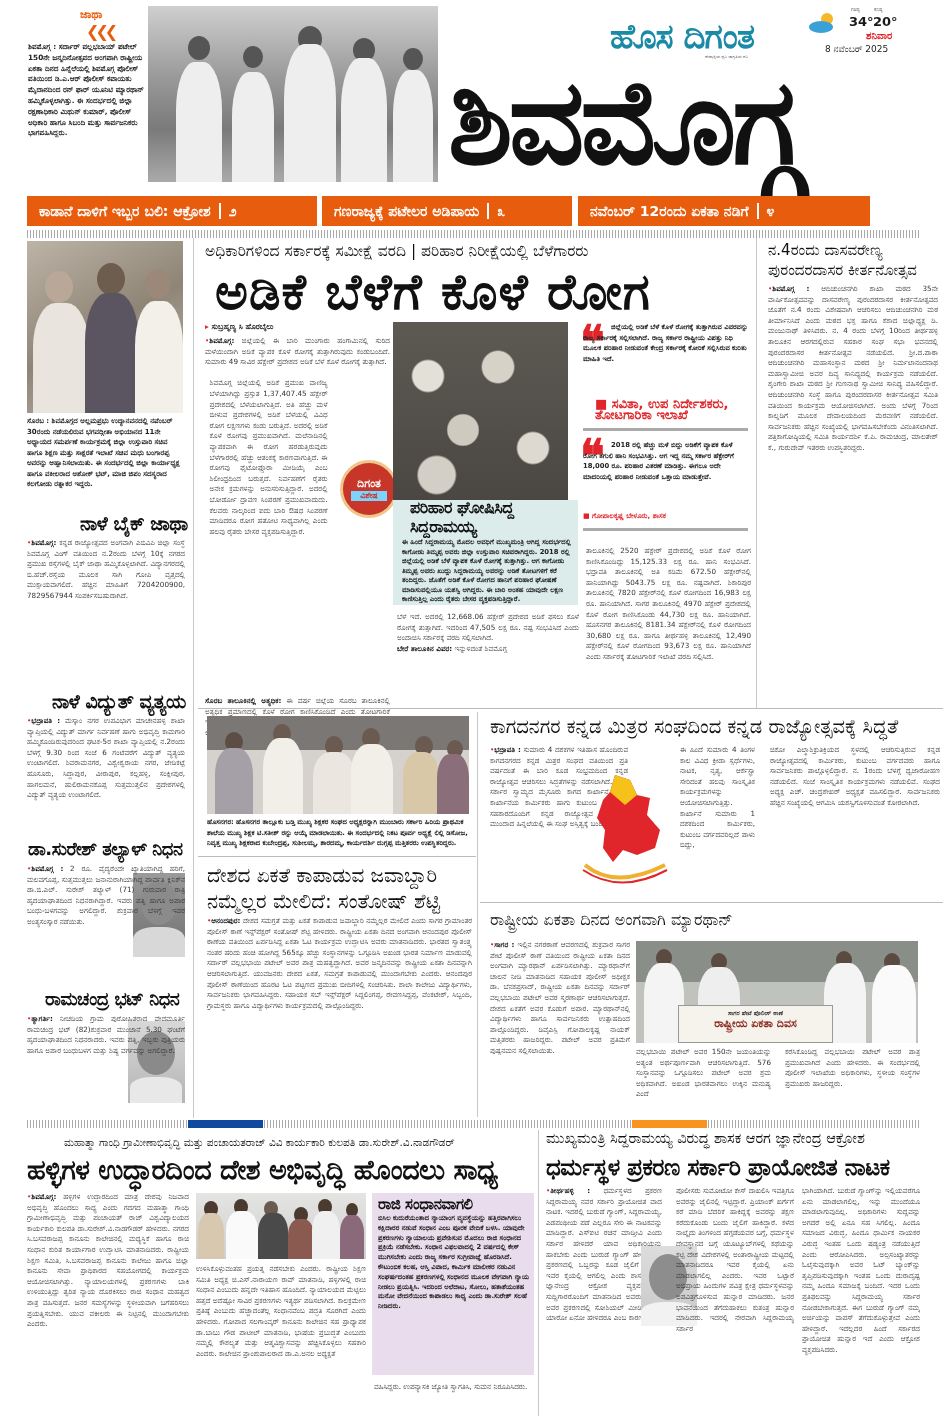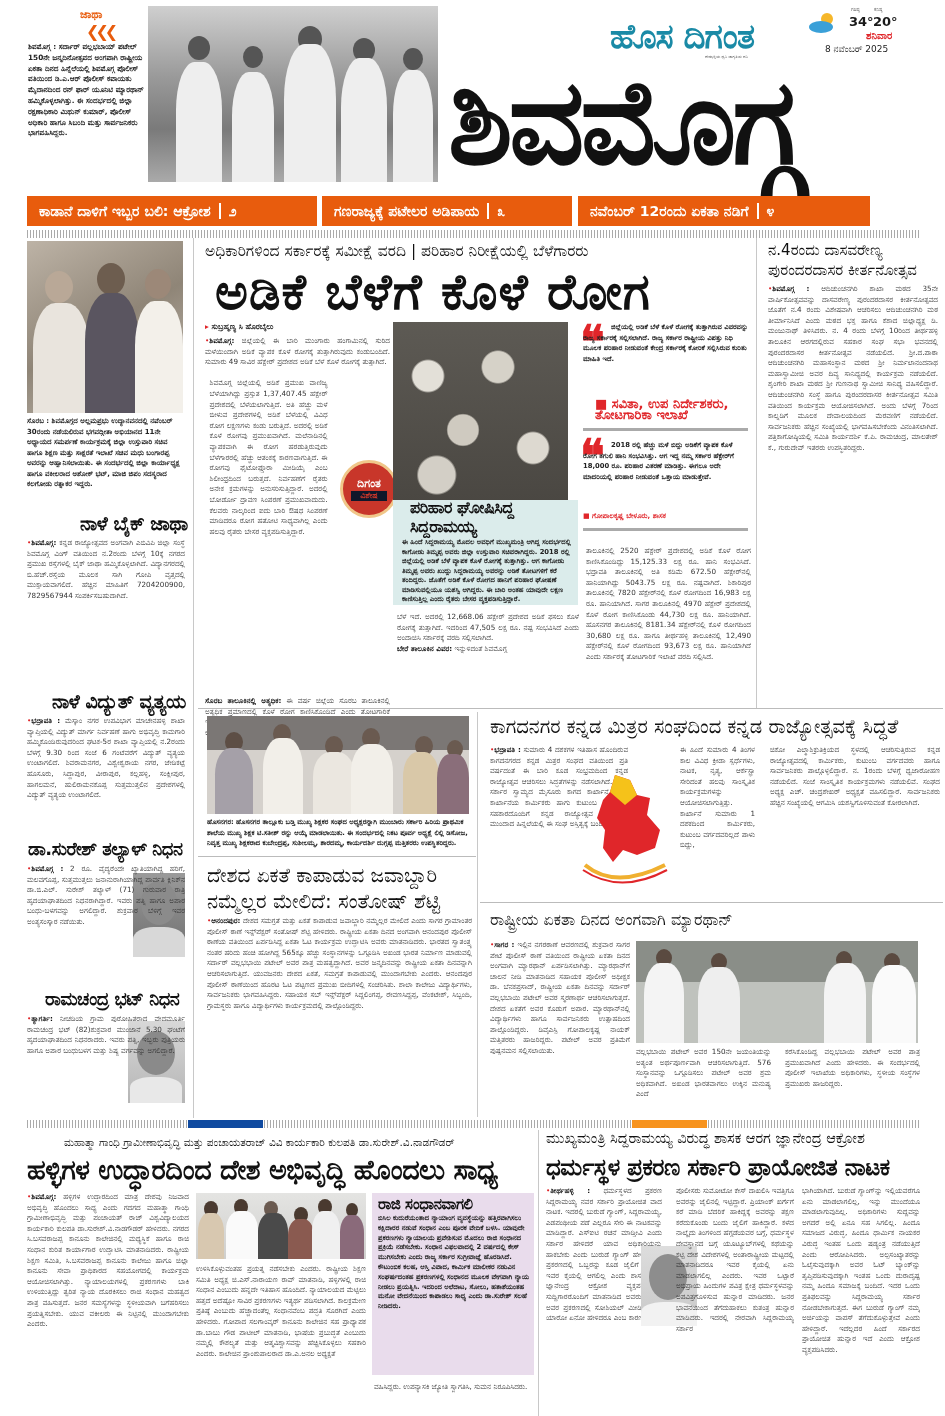--- a/index.html
+++ b/index.html
@@ -99,21 +99,21 @@
 <div class="abs h-big" style="left:205px;top:262px;font-size:50px;line-height:60px;letter-spacing:1px;margin-left:10px;">ಅಡಿಕೆ ಬೆಳೆಗೆ ಕೊಳೆ ರೋಗ</div>
 
 <div class="abs" style="left:205px;top:322px;font-size:7.6px;font-weight:bold;"><span style="color:#e0262a;">▸</span> <span>ಸುಬ್ರಹ್ಮಣ್ಯ ಸಿ ಹೊರಬೈಲು</span></div>
 <div class="abs txt" style="left: 205px; top: 336px; width: 185px; overflow: hidden;">
   <span class="dot">•</span><b>ಶಿವಮೊಗ್ಗ:</b> <span>ಜಿಲ್ಲೆಯಲ್ಲಿ ಈ ಬಾರಿ ಮುಂಗಾರು ಹಂಗಾಮಿನಲ್ಲಿ ಸುರಿದ ಮಳೆಯಿಂದಾಗಿ ಅಡಿಕೆ ವ್ಯಾಪಕ ಕೊಳೆ ರೋಗಕ್ಕೆ ತುತ್ತಾಗಿರುವುದು ಕಂಡುಬಂದಿದೆ. ಸುಮಾರು 49 ಸಾವಿರ ಹೆಕ್ಟೇರ್ ಪ್ರದೇಶದ ಅಡಿಕೆ ಬೆಳೆ ಕೊಳೆ ರೋಗಕ್ಕೆ ತುತ್ತಾಗಿದೆ.</span><br>
   &nbsp;&nbsp;<br>
   &nbsp;&nbsp;<span style="display:inline-block;width:118px;">ಶಿವಮೊಗ್ಗ ಜಿಲ್ಲೆಯಲ್ಲಿ ಅಡಿಕೆ ಪ್ರಮುಖ ವಾಣಿಜ್ಯ ಬೆಳೆಯಾಗಿದ್ದು ಪ್ರಸ್ತುತ 1,37,407.45 ಹೆಕ್ಟೇರ್ ಪ್ರದೇಶದಲ್ಲಿ ಬೆಳೆಯಲಾಗುತ್ತಿದೆ. ಅತಿ ಹೆಚ್ಚು ಮಳೆ ಬೀಳುವ ಪ್ರದೇಶಗಳಲ್ಲಿ ಅಡಿಕೆ ಬೆಳೆಯಲ್ಲಿ ವಿವಿಧ ರೋಗ ಲಕ್ಷಣಗಳು ಕಂಡು ಬರುತ್ತಿದೆ. ಅದರಲ್ಲಿ ಅಡಿಕೆ ಕೊಳೆ ರೋಗವು ಪ್ರಮುಖವಾಗಿದೆ. ಮಲೆನಾಡಿನಲ್ಲಿ ವ್ಯಾಪಕವಾಗಿ ಈ ರೋಗ ಹರಡುತ್ತಿರುವುದು ಬೆಳೆಗಾರರಲ್ಲಿ ಹೆಚ್ಚು ಆತಂಕಕ್ಕೆ ಕಾರಣವಾಗುತ್ತಿದೆ. ಈ ರೋಗವು ಫೈಟೋಫ್ತೊರಾ ಮೀಡಿಯೈ ಎಂಬ ಶಿಲೀಂಧ್ರದಿಂದ ಬರುತ್ತದೆ. ನಿರ್ವಹಣೆಗೆ ರೈತರು ಅನೇಕ ಕ್ರಮಗಳನ್ನು ಅನುಸರಿಸುತ್ತಿದ್ದಾರೆ. ಅದರಲ್ಲಿ ಬೋರ್ಡೋ ದ್ರಾವಣ ಸಿಂಪರಣೆ ಪ್ರಮುಖವಾದುದು. ಕೆಲವರು ನಾಲ್ಕರಿಂದ ಐದು ಬಾರಿ ಔಷಧ ಸಿಂಪರಣೆ ಮಾಡಿದರೂ ರೋಗ ಹತೋಟಿ ಸಾಧ್ಯವಾಗಿಲ್ಲ ಎಂದು ಹಲವು ರೈತರು ಬೇಸರ ವ್ಯಕ್ತಪಡಿಸುತ್ತಿದ್ದಾರೆ.</span>
 </div>
 <div class="abs" style="left:340px;top:460px;width:58px;height:58px;border-radius:50%;background:#c8362a;border:3px solid #f0c78a;color:#fff;text-align:center;font-weight:bold;">
   <div style="font-size:11px;margin-top:14px;">ದಿಗಂತ</div>
-  <div style="font-size:8px;background:#0f172a;color:#c8362a;margin:1px 8px;">ವಿಶೇಷ</div>
+  <div style="font-size:8px;background:#7dd3fc;color:#c8362a;margin:1px 8px;">ವಿಶೇಷ</div>
 </div>
 <div class="abs txt" style="left: 205px; top: 696px; width: 185px; overflow: hidden;"><b>ಸೊರಬ ತಾಲೂಕಿನಲ್ಲಿ ಅತ್ಯಧಿಕ:</b> <span>ಈ ವರ್ಷ ಜಿಲ್ಲೆಯ ಸೊರಬ ತಾಲೂಕಿನಲ್ಲಿ ಅತ್ಯಧಿಕ ಪ್ರಮಾಣದಲ್ಲಿ ಕೊಳೆ ರೋಗ ಕಾಣಿಸಿಕೊಂಡಿದೆ ಎಂದು ತೋಟಗಾರಿಕೆ ಇಲಾಖೆ ಅಂದಾಜಿಸಿದೆ. ತಾಲೂಕಿನಲ್ಲಿ ಒಟ್ಟು 23,869 ಹೆಕ್ಟೇರ್ ಪ್ರದೇಶದಲ್ಲಿ ಅಡಿಕೆ</span></div>
 
 <div class="photo" style="left:393px;top:322px;width:175px;height:180px;background:radial-gradient(circle at 20% 30%,#e3e0d8 0 8%,transparent 9%),radial-gradient(circle at 60% 25%,#d6d2c8 0 9%,transparent 10%),radial-gradient(circle at 40% 60%,#cfcac0 0 10%,transparent 11%),radial-gradient(circle at 80% 70%,#ddd9d0 0 8%,transparent 9%),radial-gradient(circle at 25% 85%,#d3cfc6 0 9%,transparent 10%),linear-gradient(#5d5a54,#4a4742);"></div>
 
 <div class="abs" style="left:393px;top:500px;width:185px;height:105px;background:#dbeceb;"></div>
 <div class="abs h-big" style="left:410px;top:498px;width:165px;font-size:16px;line-height:19px;white-space:normal;">ಪರಿಹಾರ ಘೋಷಿಸಿದ್ದ ಸಿದ್ದರಾಮಯ್ಯ</div>
 <div class="abs bold-txt" style="left:402px;top:538px;width:172px;font-size:6.8px;line-height:9.5px;">ಈ ಹಿಂದೆ ಸಿದ್ದರಾಮಯ್ಯ ಮೊದಲ ಅವಧಿಗೆ ಮುಖ್ಯಮಂತ್ರಿ ಆಗಿದ್ದ ಸಂದರ್ಭದಲ್ಲಿ ಕಾಗೋಡು ತಿಮ್ಮಪ್ಪ ಅವರು ಜಿಲ್ಲಾ ಉಸ್ತುವಾರಿ ಸಚಿವರಾಗಿದ್ದರು. 2018 ರಲ್ಲಿ ಜಿಲ್ಲೆಯಲ್ಲಿ ಅಡಿಕೆ ಬೆಳೆ ವ್ಯಾಪಕ ಕೊಳೆ ರೋಗಕ್ಕೆ ತುತ್ತಾಗಿತ್ತು. ಆಗ ಕಾಗೋಡು ತಿಮ್ಮಪ್ಪ ಅವರು ಖುದ್ದು ಸಿದ್ದರಾಮಯ್ಯ ಅವರನ್ನು ಅಡಿಕೆ ತೋಟಗಳಿಗೆ ಕರೆ ತಂದಿದ್ದರು. ಜೊತೆಗೆ ಅಡಿಕೆ ಕೊಳೆ ರೋಗದ ಹಾನಿಗೆ ಪರಿಹಾರ ಘೋಷಣೆ ಮಾಡಿಸುವಲ್ಲಿಯೂ ಯಶಸ್ವಿ ಆಗಿದ್ದರು. ಈ ಬಾರಿ ಅಂತಹ ಯಾವುದೇ ಲಕ್ಷಣ ಕಾಣಿಸುತ್ತಿಲ್ಲ ಎಂದು ರೈತರು ಬೇಸರ ವ್ಯಕ್ತಪಡಿಸುತ್ತಿದ್ದಾರೆ.</div>
 
 <div class="abs txt" style="left: 397px; top: 612px; width: 182px; overflow: hidden;"><span>ಬೆಳೆ ಇದೆ. ಅದರಲ್ಲಿ 12,668.06 ಹೆಕ್ಟೇರ್ ಪ್ರದೇಶದ ಅಡಿಕೆ ಫಸಲು ಕೊಳೆ ರೋಗಕ್ಕೆ ತುತ್ತಾಗಿದೆ. ಇದರಿಂದ 47,505 ಲಕ್ಷ ರೂ. ನಷ್ಟ ಸಂಭವಿಸಿದೆ ಎಂದು ಅಂದಾಜಿಸಿ ಸರ್ಕಾರಕ್ಕೆ ವರದಿ ಸಲ್ಲಿಸಲಾಗಿದೆ.</span><br><b>ಬೇರೆ ತಾಲೂಕಿನ ವಿವರ:</b> <span>ಇನ್ನುಳಿದಂತೆ ಶಿವಮೊಗ್ಗ</span></div>
@@ -178,20 +178,24 @@
 <div class="abs txt" style="left: 490px; top: 940px; width: 140px; overflow: hidden;"><span class="dot">•</span><b>ಸಾಗರ :</b> <span>ಇಲ್ಲಿನ ನಗರಠಾಣೆ ಆವರಣದಲ್ಲಿ ಶುಕ್ರವಾರ ಸಾಗರ ಪೇಟೆ ಪೊಲೀಸ್ ಠಾಣೆ ವತಿಯಿಂದ ರಾಷ್ಟ್ರೀಯ ಏಕತಾ ದಿನದ ಅಂಗವಾಗಿ ಮ್ಯಾರಥಾನ್ ಏರ್ಪಡಿಸಲಾಗಿತ್ತು. ಮ್ಯಾರಥಾನ್‌ಗೆ ಚಾಲನೆ ನೀಡಿ ಮಾತನಾಡಿದ ಸಹಾಯಕ ಪೊಲೀಸ್ ಅಧೀಕ್ಷಕ ಡಾ. ಬೆನಕಪ್ರಸಾದ್, ರಾಷ್ಟ್ರೀಯ ಏಕತಾ ದಿನವನ್ನು ಸರ್ದಾರ್ ವಲ್ಲಭಬಾಯಿ ಪಟೇಲ್ ಅವರ ಸ್ಮರಣಾರ್ಥ ಆಚರಿಸಲಾಗುತ್ತದೆ. ದೇಶದ ಏಕತೆಗೆ ಅವರ ಕೊಡುಗೆ ಅಪಾರ. ಮ್ಯಾರಥಾನ್‌ನಲ್ಲಿ ವಿದ್ಯಾರ್ಥಿಗಳು ಹಾಗೂ ಸಾರ್ವಜನಿಕರು ಉತ್ಸಾಹದಿಂದ ಪಾಲ್ಗೊಂಡಿದ್ದರು. ಡಿವೈಎಸ್ಪಿ ಗೋಪಾಲಕೃಷ್ಣ ನಾಯಕ್ ಮತ್ತಿತರರು ಹಾಜರಿದ್ದರು. ಪಟೇಲ್ ಅವರ ಪ್ರತಿಮೆಗೆ ಪುಷ್ಪನಮನ ಸಲ್ಲಿಸಲಾಯಿತು.</span></div>
 <div class="photo" style="left:636px;top:941px;width:282px;height:102px;background:linear-gradient(180deg,#8a8e88 0 40%,#bfc2bd 40% 100%);">
   <div class="head" style="left:20px;top:8px;width:16px;height:18px;background:#5a4a40;"></div>
     <div class="fig" style="left:8px;width:40px;height:80px;background:#f4f4f4;"></div>
   <div class="head" style="left:75px;top:12px;width:16px;height:18px;background:#5a4a40;"></div>
     <div class="fig" style="left:62px;width:42px;height:76px;background:#eee;"></div>
   <div class="head" style="left:200px;top:10px;width:16px;height:18px;background:#5a4a40;"></div>
     <div class="fig" style="left:188px;width:42px;height:80px;background:#f4f4f4;"></div>
   <div class="head" style="left:248px;top:12px;width:16px;height:18px;background:#5a4a40;"></div>
     <div class="fig" style="left:236px;width:44px;height:78px;background:#fafafa;"></div>
+  <div style="position:absolute;left:42px;top:64px;width:155px;height:38px;background:#f6f3ec;border:1px solid #999;text-align:center;">
+    <div style="font-size:6px;font-weight:bold;color:#333;margin-top:3px;">ಸಾಗರ ಪೇಟೆ ಪೊಲೀಸ್ ಠಾಣೆ</div>
+    <div style="font-size:11px;font-weight:bold;color:#8a2a1e;">ರಾಷ್ಟ್ರೀಯ ಏಕತಾ ದಿವಸ</div>
+  </div>
 </div>
 <div class="abs txt" style="left: 636px; top: 1047px; width: 135px; overflow: hidden;">ವಲ್ಲಭಬಾಯಿ ಪಟೇಲ್ ಅವರ 150ನೇ ಜಯಂತಿಯನ್ನು ಅತ್ಯಂತ ಅರ್ಥಪೂರ್ಣವಾಗಿ ಆಚರಿಸಲಾಗುತ್ತಿದೆ. 576 ಸಂಸ್ಥಾನವನ್ನು ಒಗ್ಗೂಡಿಸಲು ಪಟೇಲ್ ಅವರ ಶ್ರಮ ಅಧಿಕವಾಗಿದೆ. ಅಖಂಡ ಭಾರತವಾಗಲು ಉಕ್ಕಿನ ಮನುಷ್ಯ ಎಂದೆ</div>
 <div class="abs txt" style="left: 785px; top: 1047px; width: 135px; overflow: hidden;">ಕರೆಸಿಕೊಂಡಿದ್ದ ವಲ್ಲಭಬಾಯಿ ಪಟೇಲ್ ಅವರ ಪಾತ್ರ ಪ್ರಮುಖವಾಗಿದೆ ಎಂದು ಹೇಳಿದರು. ಈ ಸಂದರ್ಭದಲ್ಲಿ ಪೊಲೀಸ್ ಇಲಾಖೆಯ ಅಧಿಕಾರಿಗಳು, ಸ್ಥಳೀಯ ಸಂಸ್ಥೆಗಳ ಪ್ರಮುಖರು ಹಾಜರಿದ್ದರು.</div>
 
 <div class="stripe" style="left:27px;top:1120px;width:893px;"></div>
 <div class="abs" style="left:188px;top:1120px;width:75px;height:8px;background:#0f4aa0;"></div>
 <div class="abs" style="left:632px;top:1120px;width:75px;height:8px;background:#f7931e;"></div>
 
 <div class="abs h-sub" style="left:27px;top:1136px;font-size:10.5px;margin-left:37px;">ಮಹಾತ್ಮಾ ಗಾಂಧಿ ಗ್ರಾಮೀಣಾಭಿವೃದ್ಧಿ ಮತ್ತು ಪಂಚಾಯತರಾಜ್ ವಿವಿ ಕಾರ್ಯಕಾರಿ ಕುಲಪತಿ ಡಾ.ಸುರೇಶ್.ವಿ.ನಾಡಗೌಡರ್</div>
 <div class="abs h-big" style="left:27px;top:1152px;font-size:27px;line-height:36px;">ಹಳ್ಳಿಗಳ ಉದ್ಧಾರದಿಂದ ದೇಶ ಅಭಿವೃದ್ಧಿ ಹೊಂದಲು ಸಾಧ್ಯ</div>

